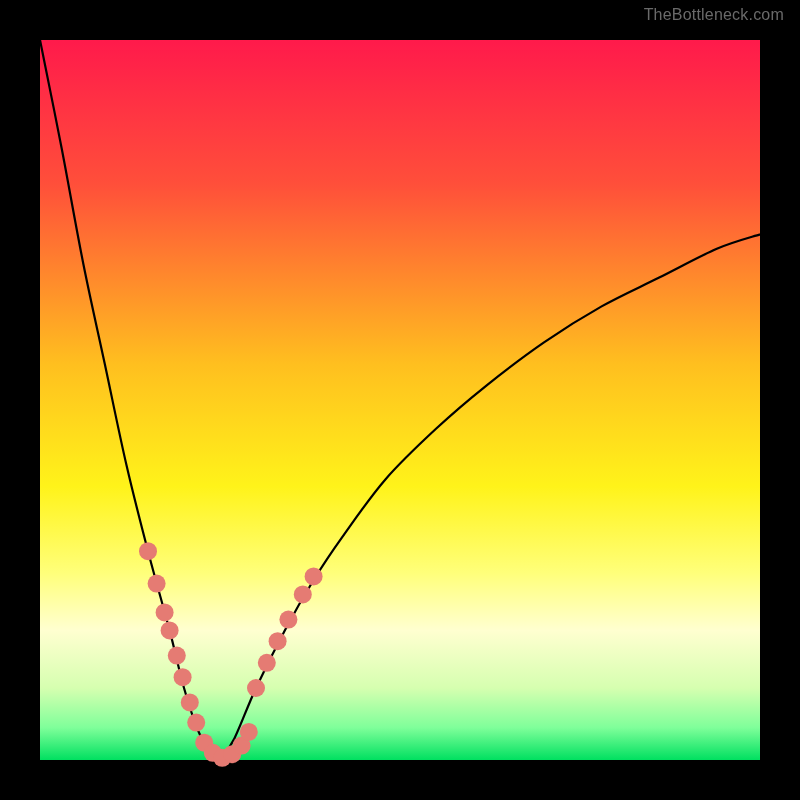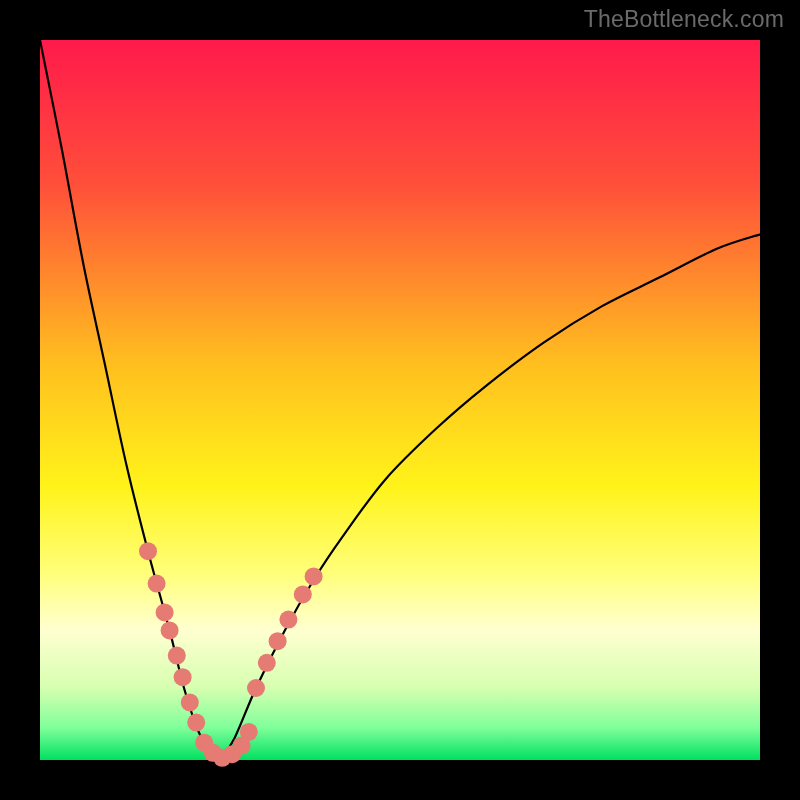--- a/index.html
+++ b/index.html
@@ -17,21 +17,21 @@
     top: 0;
     width: 800px;
     height: 800px;
     background: #000;
   }
   .watermark {
     position: absolute;
     top: 6px;
     right: 16px;
     color: #6a6a6a;
-    font-size: 23px;
+    font-size: 16px;
     font-weight: 500;
     letter-spacing: 0.2px;
     font-family: Arial, Helvetica, sans-serif;
   }
   svg {
     position: absolute;
     left: 0;
     top: 0;
   }
 </style>

